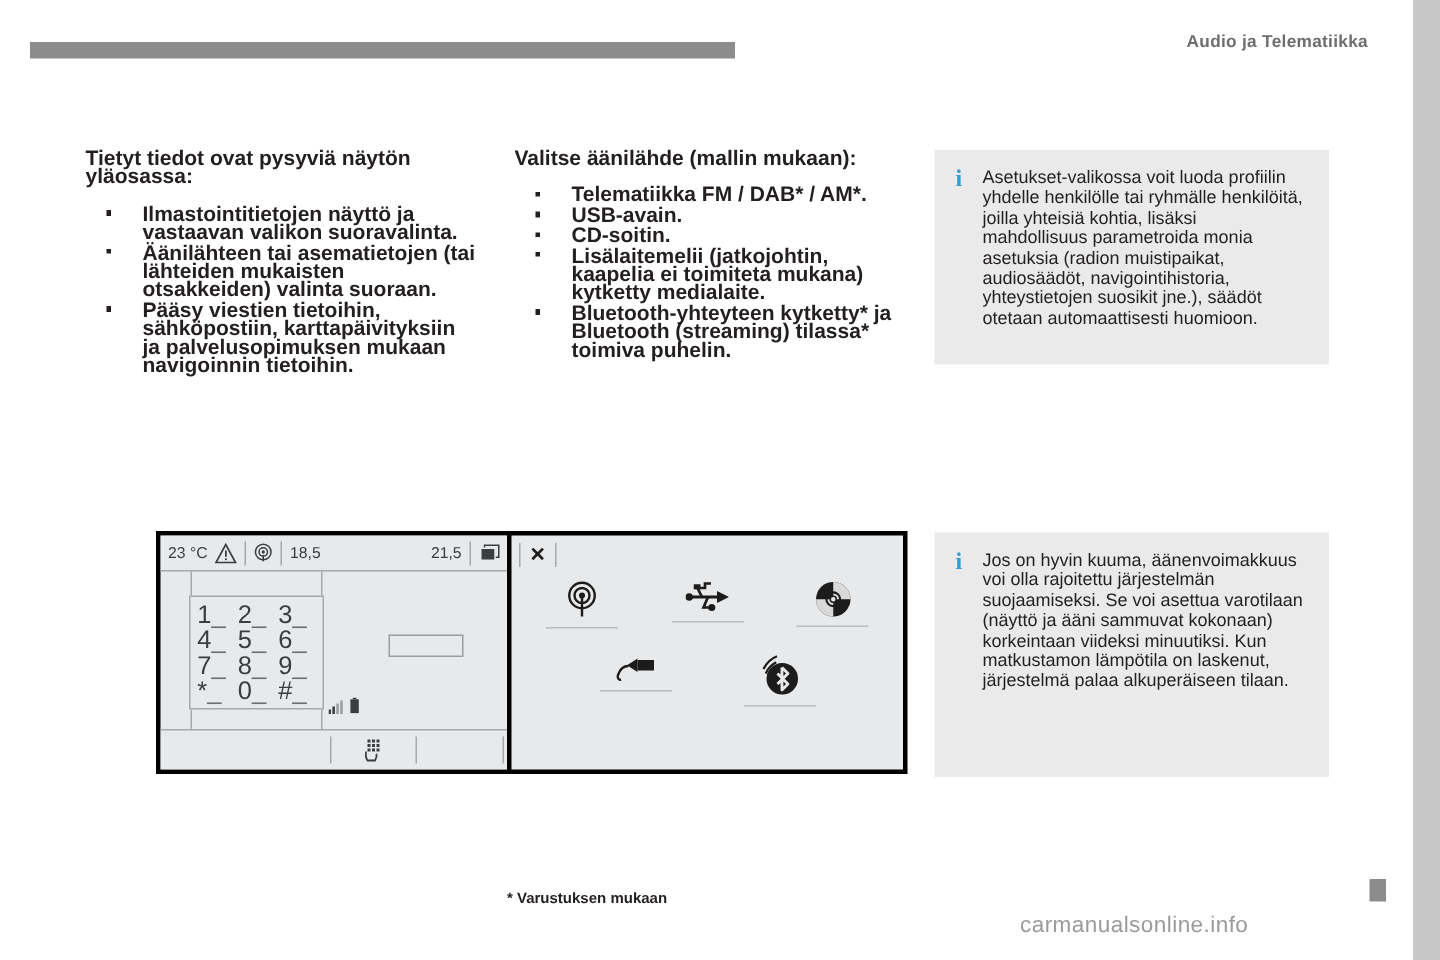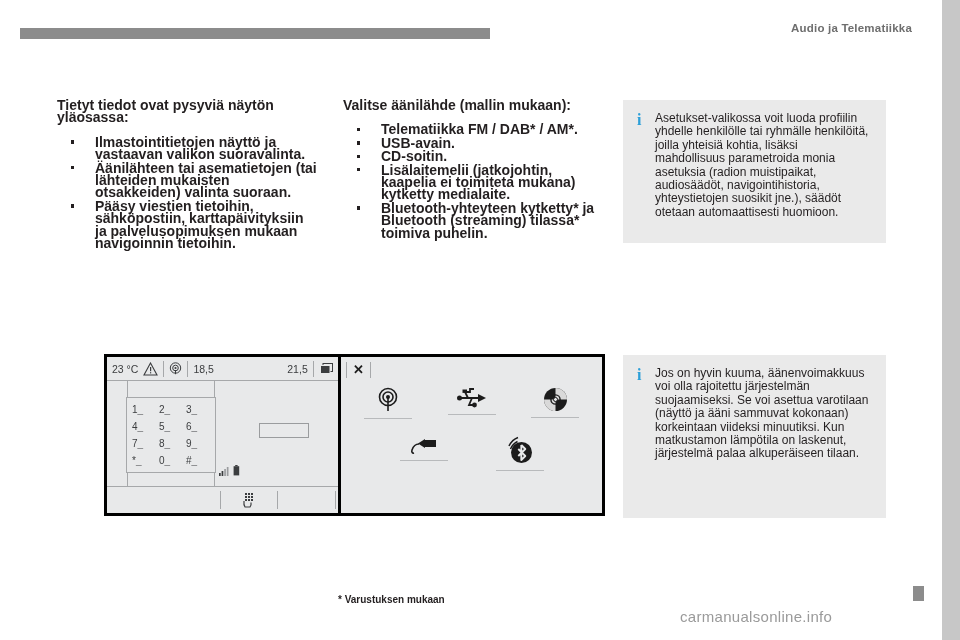--- a/index.html
+++ b/index.html
@@ -156,22 +156,22 @@
     top: 16px;
     width: 90px;
     border: 1px solid #a6a8aa;
     border-top: 1px solid #a6a8aa;
     background: #e8e9ea;
     box-sizing: border-box;
     padding: 3px 2px 3px 4px;
   }
   .kp-row {
     display: flex;
-    justify-content: flex-end;
-    font-size: 10px;
+    justify-content: center;
+    font-size: 17px;
     line-height: 17px;
     color: #3b3d3f;
   }
   .kp-key { width: 27px; text-align: left; }
   .kp-und { color: #6d6f71; }
   .field-box {
     position: absolute;
     left: 152px;
     top: 42px;
     width: 48px;

